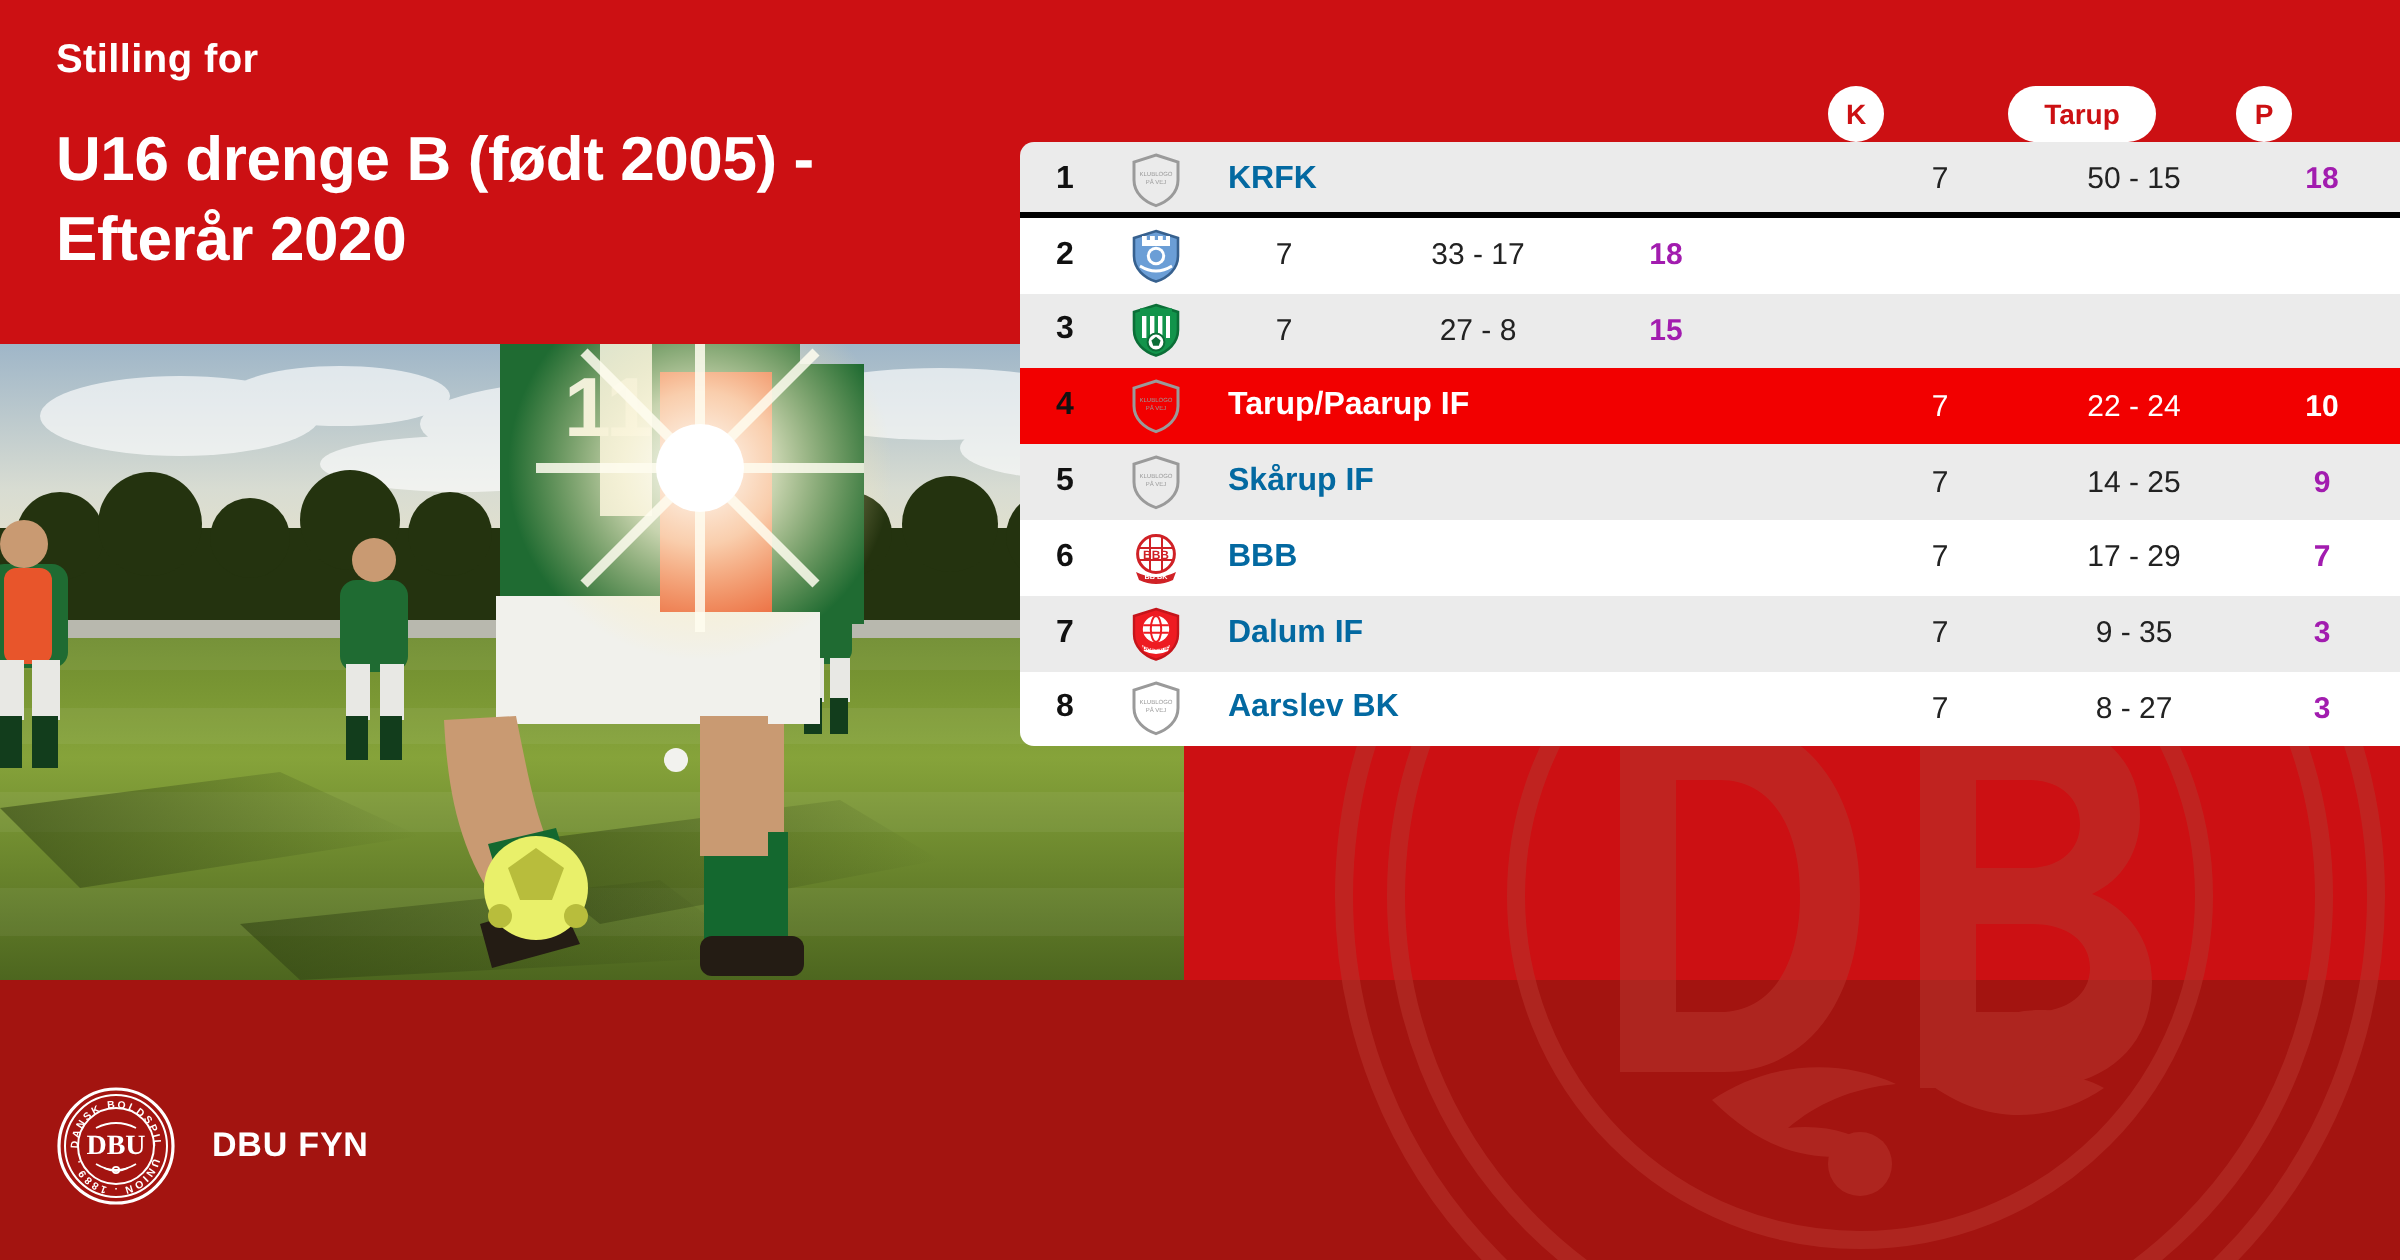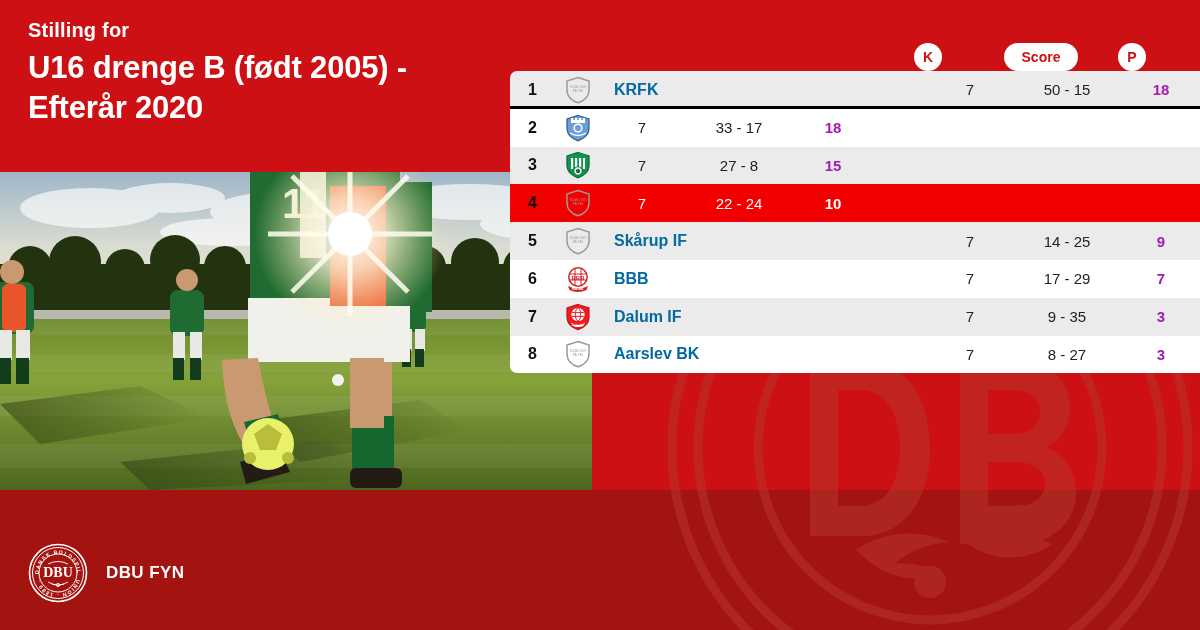--- a/index.html
+++ b/index.html
@@ -18,21 +18,21 @@
   .watermark{
     position:absolute;left:660px;top:178px;width:540px;height:540px;
     opacity:.55;pointer-events:none;overflow:hidden;
   }
   .watermark svg{display:block;}
 
   
   .header{position:absolute;left:28px;top:18px;width:470px;color:#fff;}
   .kicker{
     font-size:20px;font-weight:bold;letter-spacing:.2px;line-height:1.2;
-    margin:0 0 6px 0;
+    margin:0 0 18px 0;
   }
   .title{
     font-size:31px;font-weight:bold;line-height:1.28;margin:0;letter-spacing:-.2px;
   }
 
   
   .photo{
     position:absolute;left:0;top:172px;width:592px;height:318px;overflow:hidden;
     background:#2d4a15;
   }
@@ -268,21 +268,21 @@
           <line x1="292" y1="4" x2="408" y2="120"></line>
           <line x1="408" y1="4" x2="292" y2="120"></line>
         </g>
         <circle cx="350" cy="62" r="22" fill="#ffffff"></circle>
       </g>
     </svg>
   </div>
 
   <div class="pills">
     <div class="pill pill-k">K</div>
-    <div class="pill pill-score">Score</div>
+    <div class="pill pill-score">Tarup</div>
     <div class="pill pill-p">P</div>
   </div>
 
   <div class="table" id="standings-table">
       <div class="row alt divider">
         <div class="c-rank">1</div>
         <div class="c-badge">
           <svg xmlns="http://www.w3.org/2000/svg" width="26" height="28" viewBox="0 0 26 28">
             <path d="M13 1.5 L24 5 V14 C24 20.5 18.8 25 13 26.8 C7.2 25 2 20.5 2 14 V5 Z" fill="none" stroke="#9a9a9a" stroke-width="1.5"></path>
         <text x="13" y="12" text-anchor="middle" font-family="Liberation Sans, sans-serif" font-size="3" fill="#9a9a9a">KLUBLOGO</text>
@@ -335,20 +335,21 @@
       </div>
       <div class="row hl">
         <div class="c-rank">4</div>
         <div class="c-badge">
           <svg xmlns="http://www.w3.org/2000/svg" width="26" height="28" viewBox="0 0 26 28">
             <path d="M13 1.5 L24 5 V14 C24 20.5 18.8 25 13 26.8 C7.2 25 2 20.5 2 14 V5 Z" fill="none" stroke="#9a9a9a" stroke-width="1.5"></path>
         <text x="13" y="12" text-anchor="middle" font-family="Liberation Sans, sans-serif" font-size="3" fill="#9a9a9a">KLUBLOGO</text>
         <text x="13" y="16" text-anchor="middle" font-family="Liberation Sans, sans-serif" font-size="3" fill="#9a9a9a">PÅ VEJ</text>
           </svg>
         </div>
+        <div class="c-team">Tarup/Paarup IF</div>
         <div class="c-k">7</div>
         <div class="c-score">22 - 24</div>
         <div class="c-p">10</div>
       </div>
       <div class="row alt">
         <div class="c-rank">5</div>
         <div class="c-badge">
           <svg xmlns="http://www.w3.org/2000/svg" width="26" height="28" viewBox="0 0 26 28">
             <path d="M13 1.5 L24 5 V14 C24 20.5 18.8 25 13 26.8 C7.2 25 2 20.5 2 14 V5 Z" fill="none" stroke="#9a9a9a" stroke-width="1.5"></path>
         <text x="13" y="12" text-anchor="middle" font-family="Liberation Sans, sans-serif" font-size="3" fill="#9a9a9a">KLUBLOGO</text>

